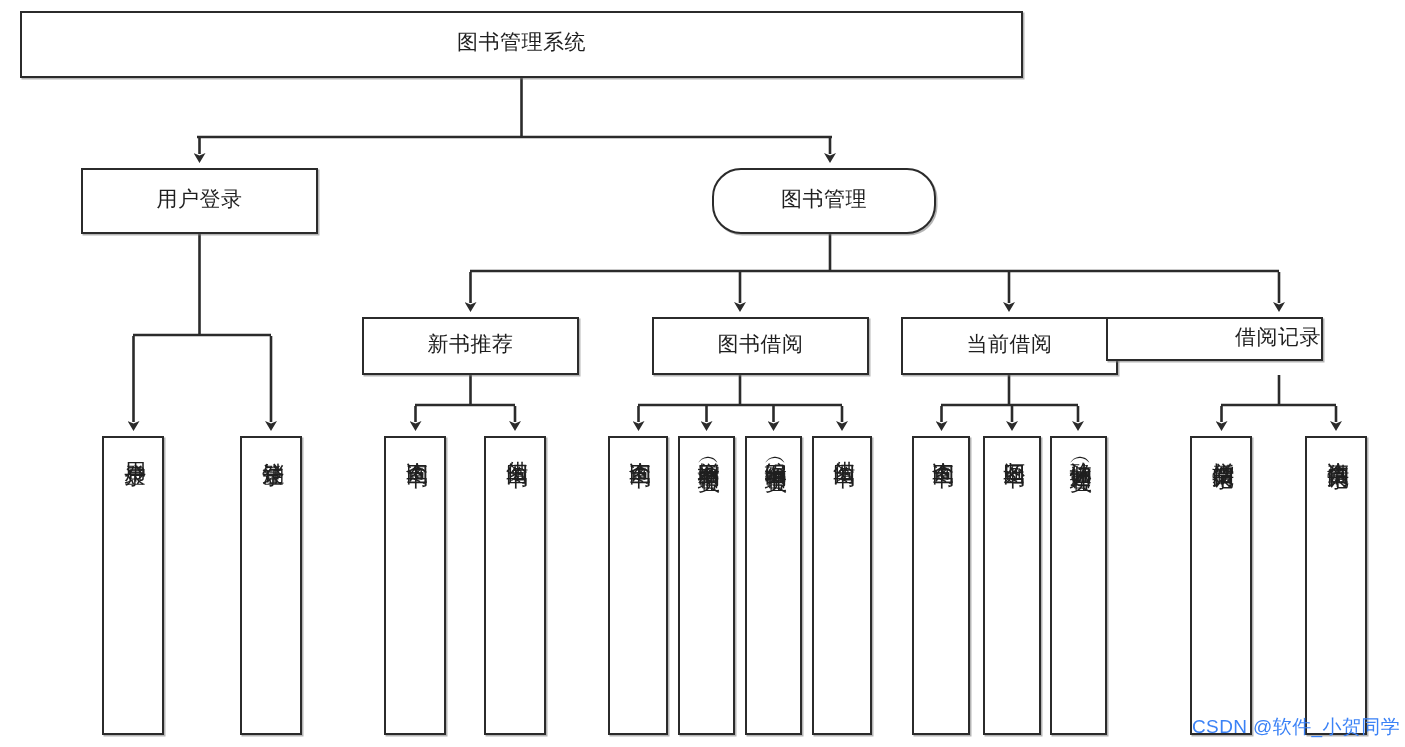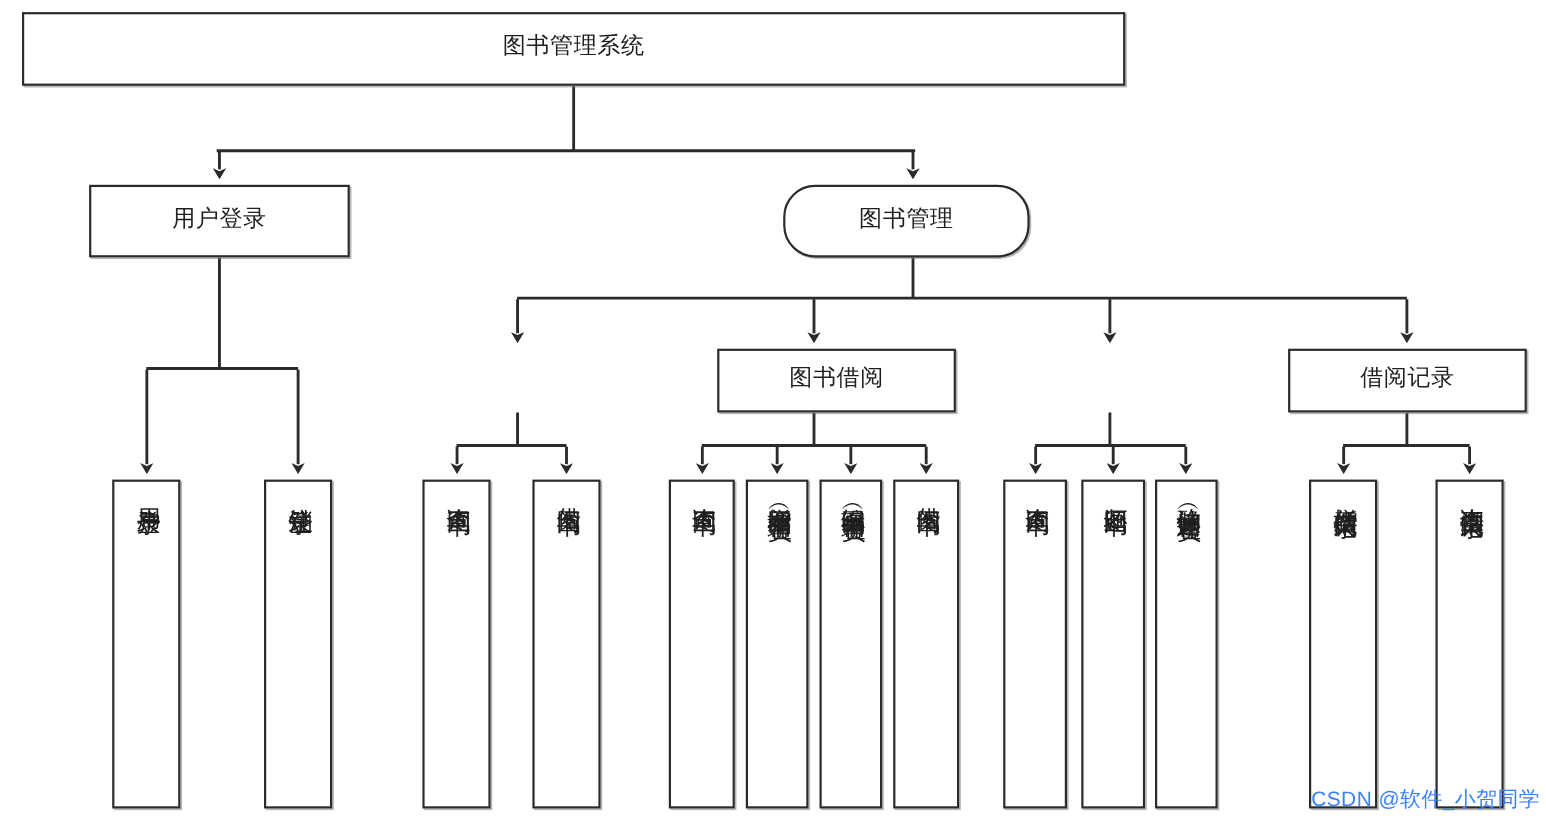--- a/index.html
+++ b/index.html
@@ -133,24 +133,30 @@
     <span class="label">图书管理系统</span>
   </div>
 
   <div class="node horiz" style="left: 81px; top: 168px; width: 237px; height: 66px;">
     <span class="label">用户登录</span>
   </div>
   <div class="node horiz" style="left: 712px; top: 168px; width: 224px; height: 66px; border-radius: 29px;">
     <span class="label">图书管理</span>
   </div>
 
+  <div class="node horiz" style="left: 362px; top: 317px; width: 217px; height: 58px;">
+    <span class="label">新书推荐</span>
+  </div>
   <div class="node horiz" style="left: 652px; top: 317px; width: 217px; height: 58px;">
     <span class="label">图书借阅</span>
   </div>
-  <div class="node horiz" style="left: 1171px; top: 317px; width: 217px; height: 58px;">
+  <div class="node horiz" style="left: 901px; top: 317px; width: 217px; height: 58px;">
+    <span class="label">当前借阅</span>
+  </div>
+  <div class="node horiz" style="left: 1106px; top: 317px; width: 217px; height: 44px; justify-content: flex-end;">
     <span class="label">借阅记录</span>
   </div>
 
   <div class="node vert" style="left: 102px; top: 436px; width: 62px; height: 299px;">
     <span class="label">用户登录</span>
   </div>
   <div class="node vert" style="left: 240px; top: 436px; width: 62px; height: 299px;">
     <span class="label">注销登录</span>
   </div>
   <div class="node vert" style="left: 384px; top: 436px; width: 62px; height: 299px;">

